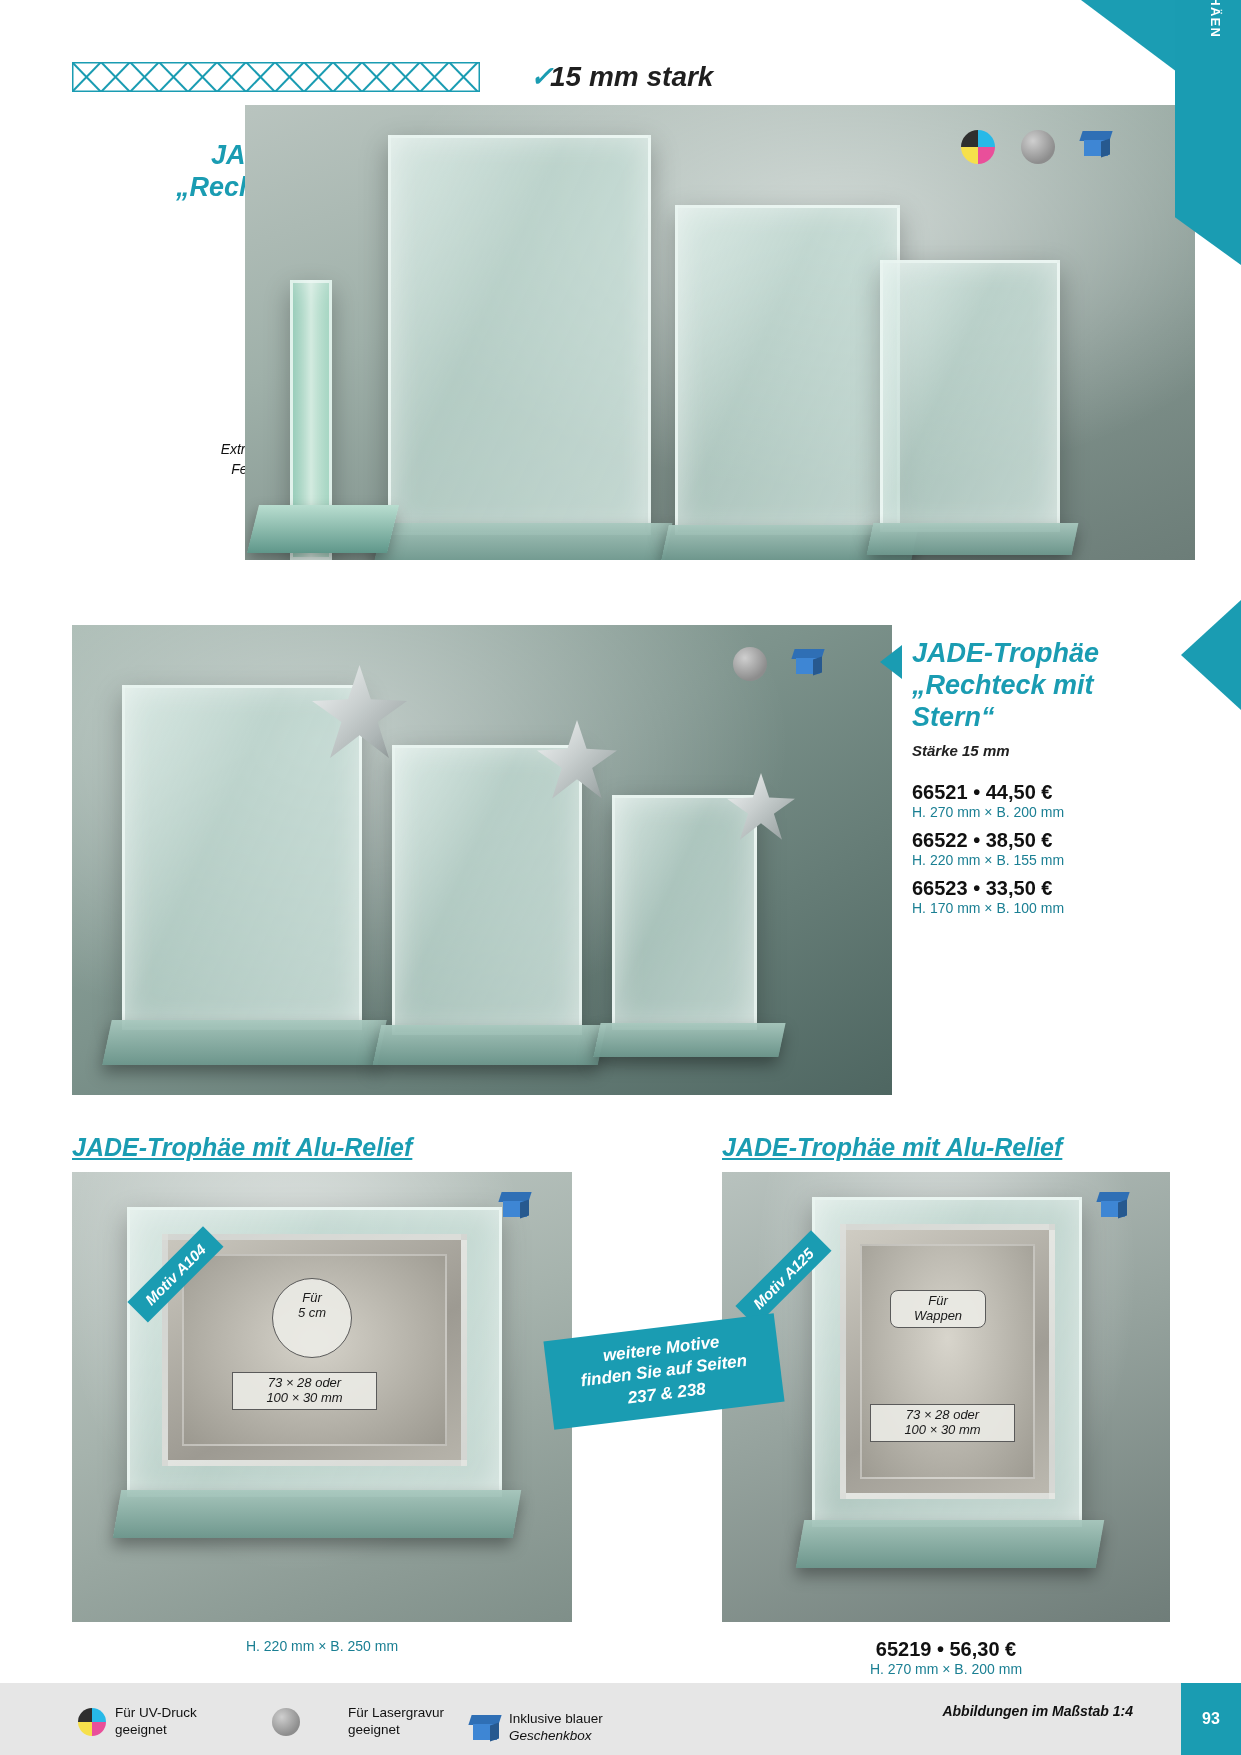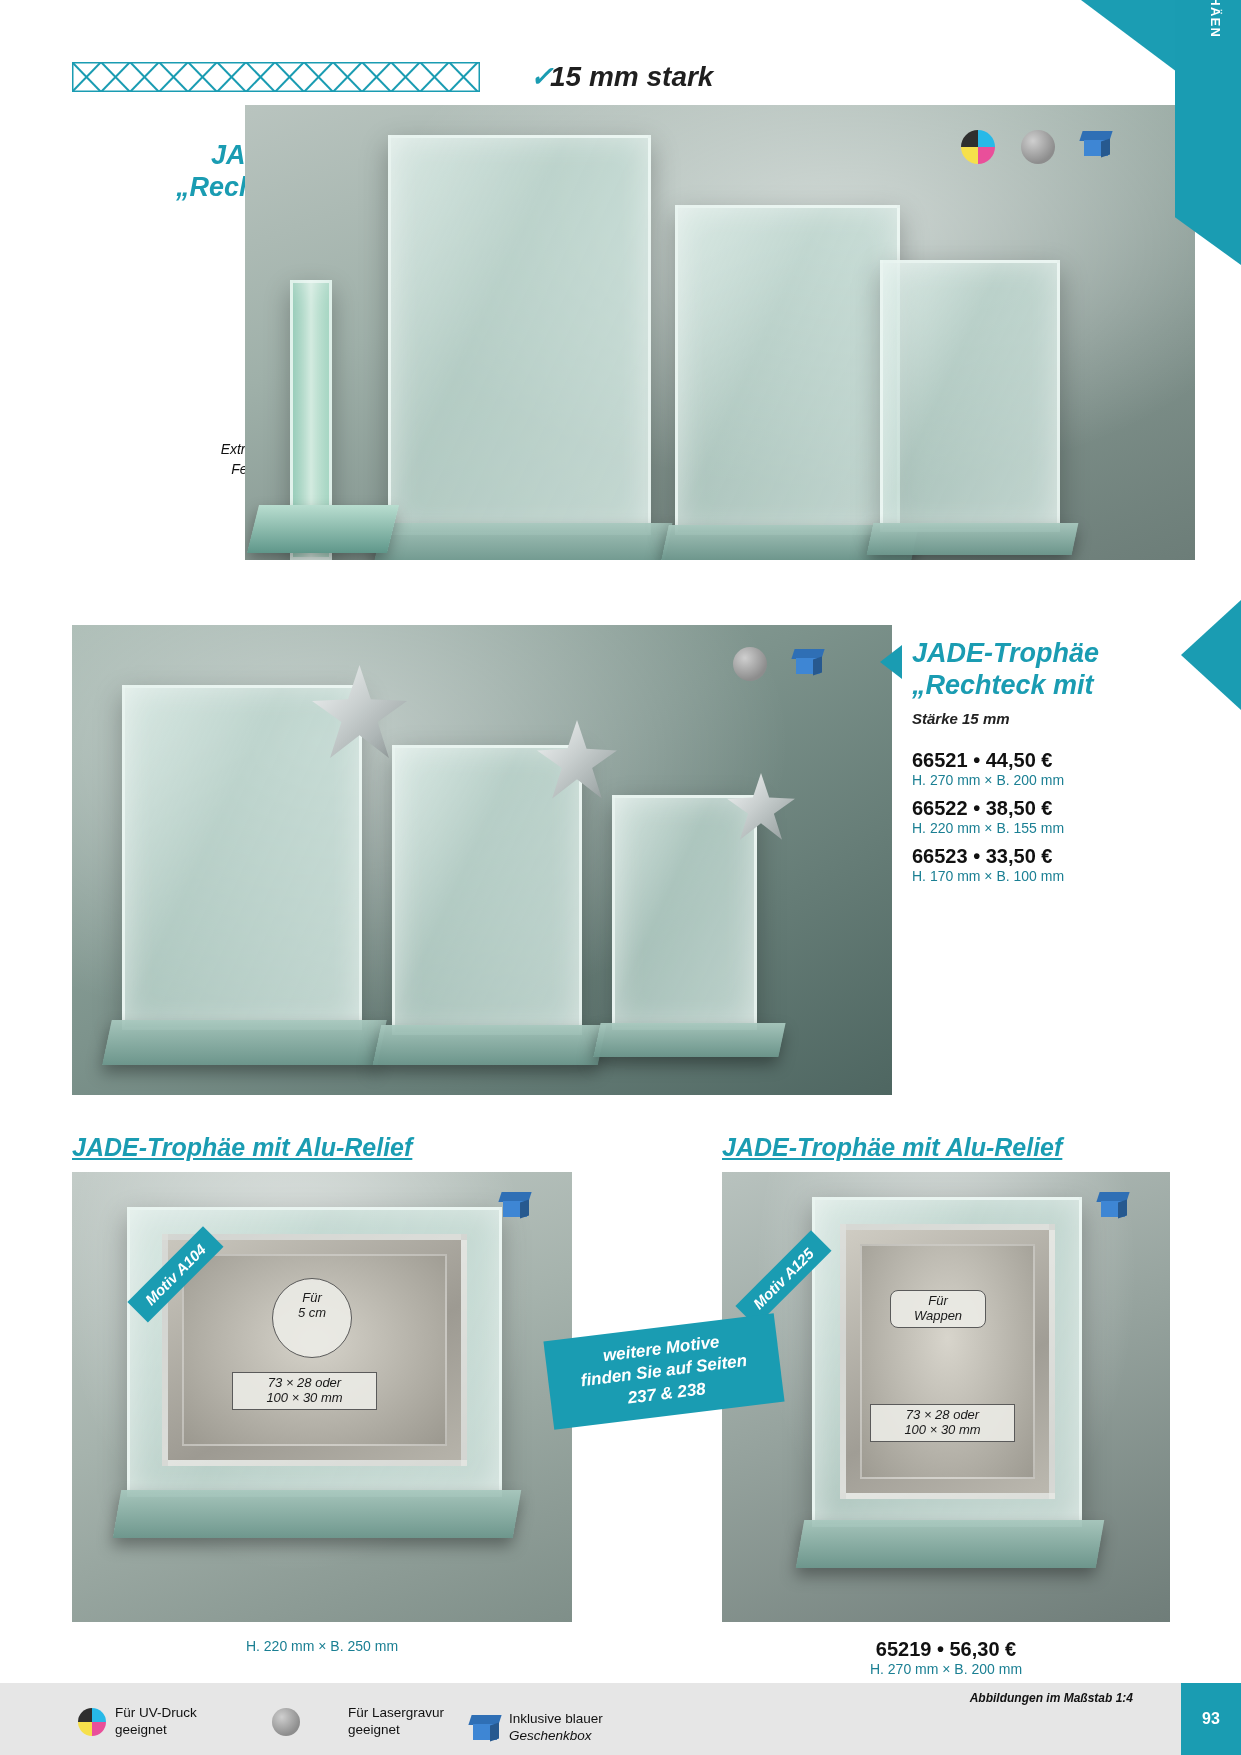--- a/index.html
+++ b/index.html
@@ -262,22 +262,22 @@
     position: absolute;
     display: flex;
     align-items: center;
     gap: 9px;
     font-size: 13.5px;
     color: #111;
     line-height: 1.25;
   }
   .footer-note {
     position: absolute;
-    right: 108px; top: 8px;
-    font-size: 12px;
+    right: 108px; top: 20px;
+    font-size: 14px;
     font-weight: bold;
     font-style: italic;
     color: #111;
     white-space: nowrap;
   }
   .page-num {
     position: absolute;
     right: 0; top: 0;
     width: 60px; height: 72px;
     background: #1a9cb2;
@@ -410,20 +410,21 @@
       <div class="body"></div>
       <div class="side"></div>
     </div>
   </div>
 </div>
 
 <div style="position:absolute; left:880px; top:645px;" class="arrow-left"></div>
 <div style="position:absolute; left:912px; top:638px; width:300px;">
   <div class="prod-title">JADE-Trophäe</div>
   <div class="prod-title">„Rechteck mit</div>
+  <div class="prod-title">Stern“</div>
   <div class="strength" style="margin-top:8px;">Stärke 15 mm</div>
   <div style="margin-top:22px;">
     <div class="art-line">66521 • 44,50 €</div>
     <div class="dim-line">H. 270 mm × B. 200 mm</div>
     <div class="art-line">66522 • 38,50 €</div>
     <div class="dim-line">H. 220 mm × B. 155 mm</div>
     <div class="art-line">66523 • 33,50 €</div>
     <div class="dim-line">H. 170 mm × B. 100 mm</div>
   </div>
 </div>

